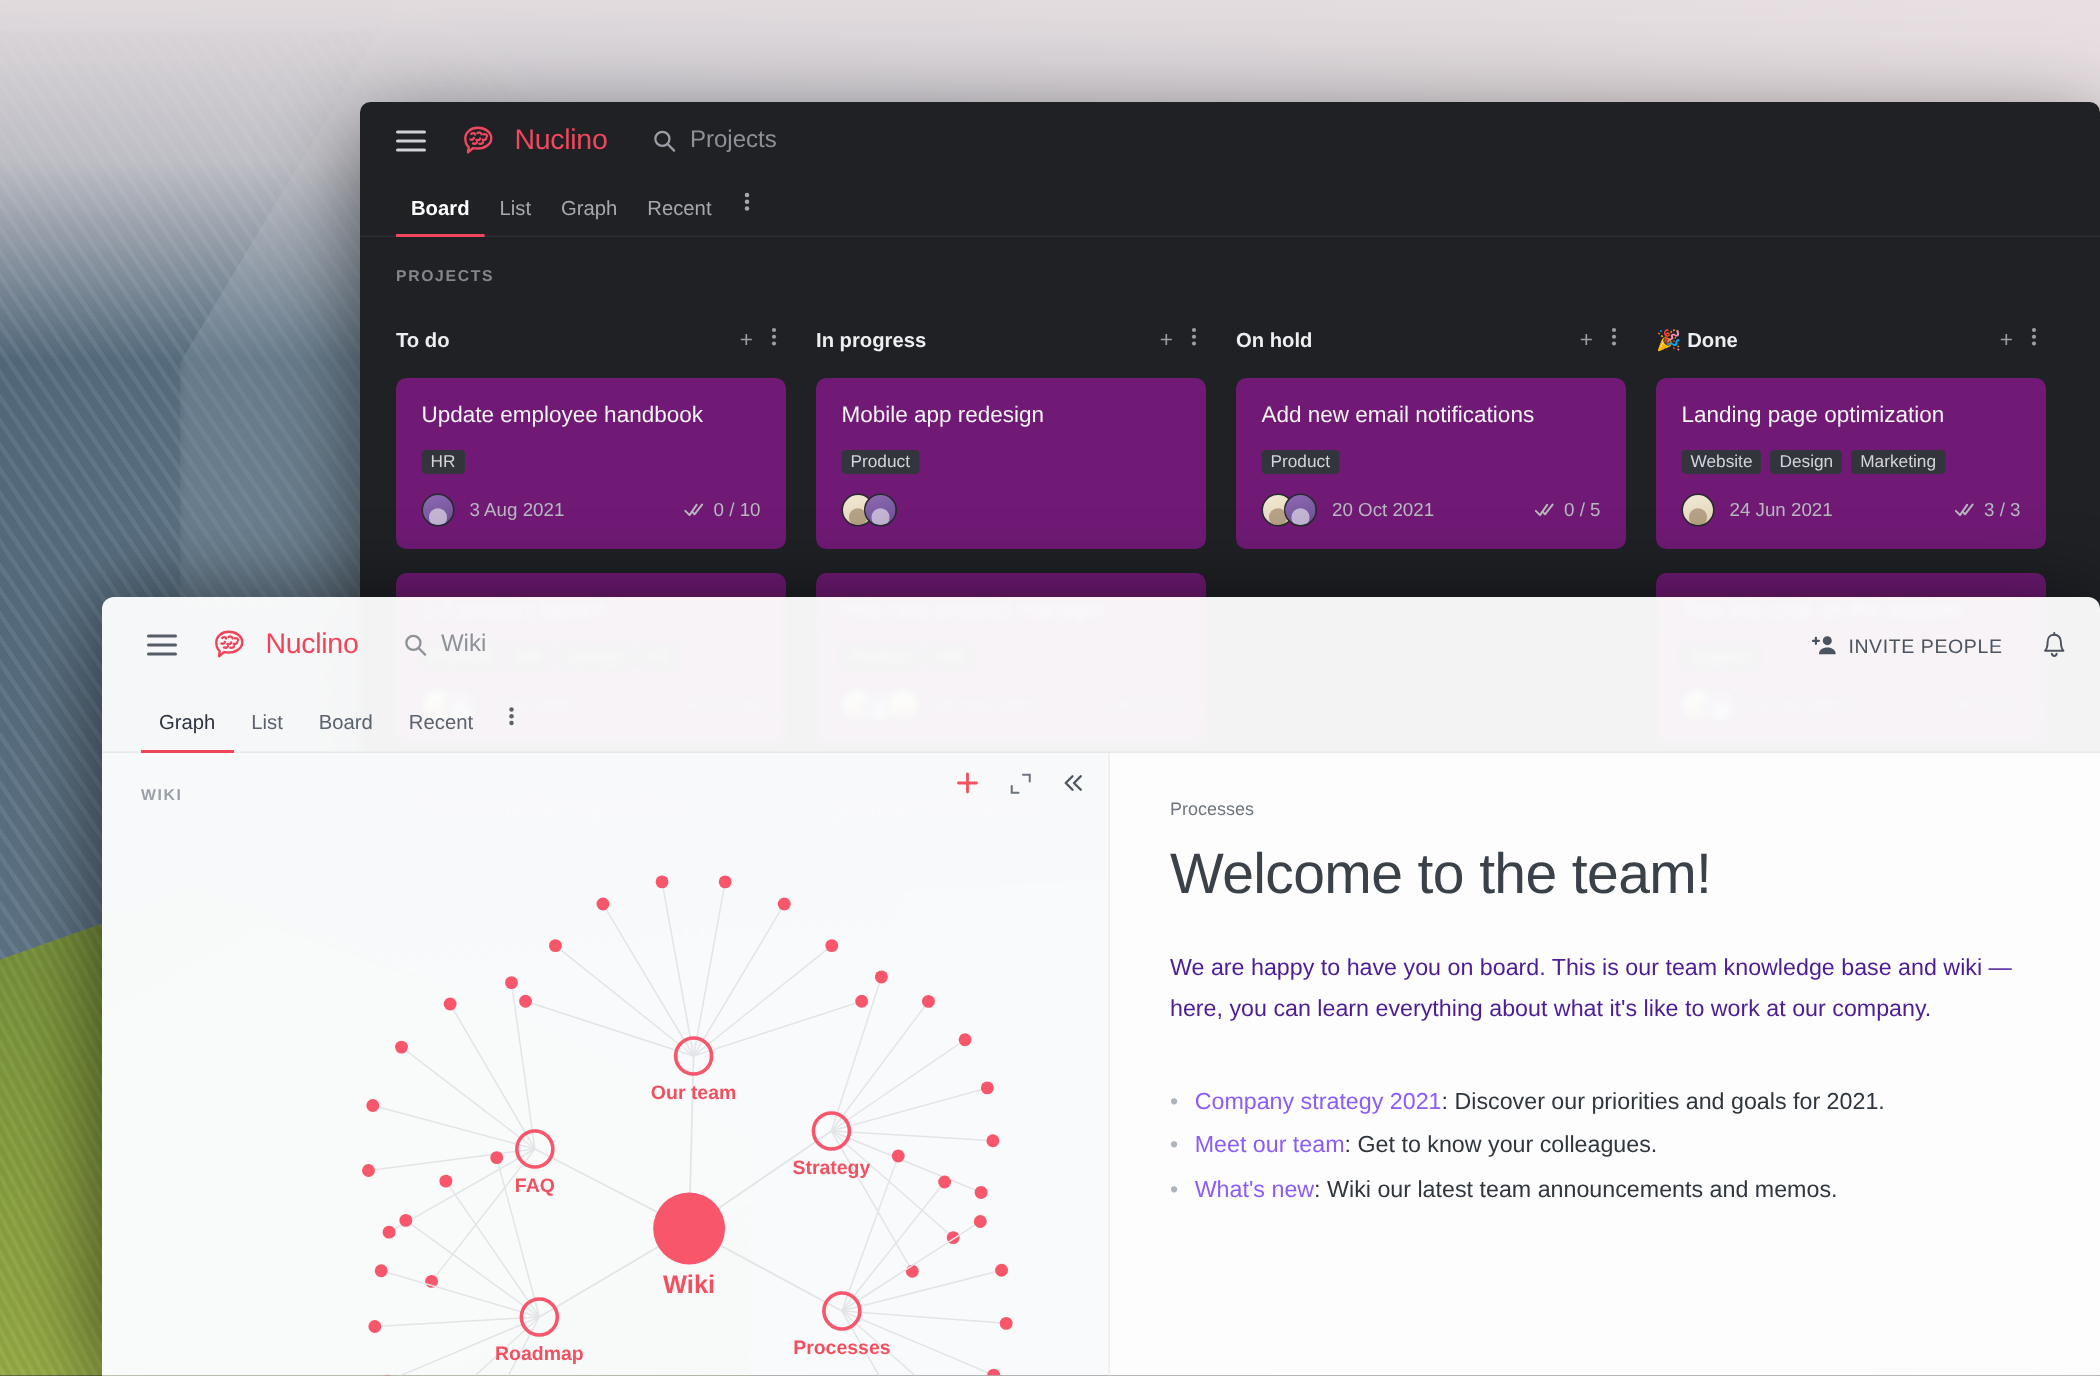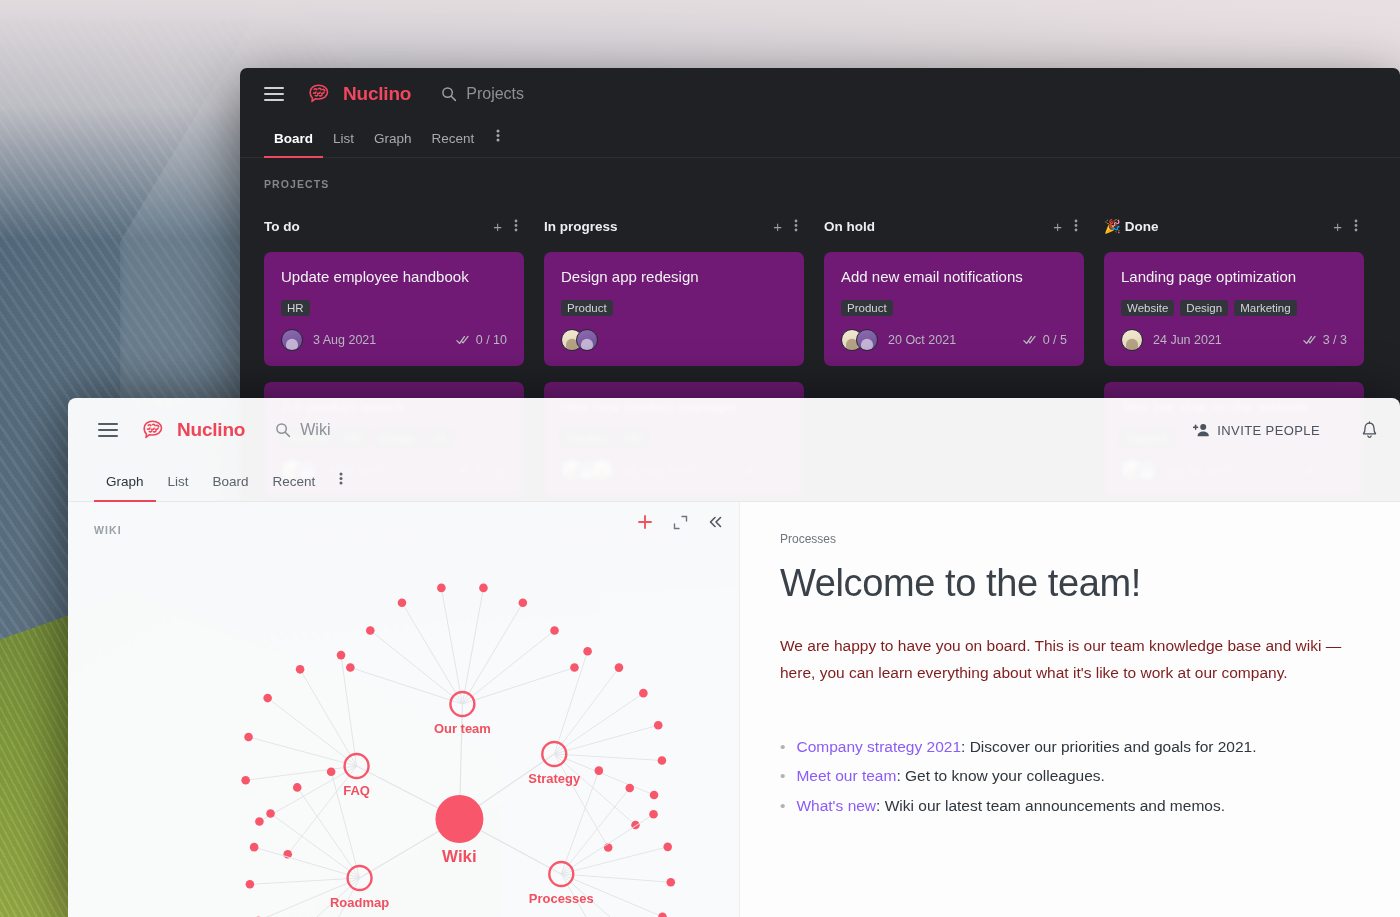--- a/index.html
+++ b/index.html
@@ -54,21 +54,21 @@
     box-shadow: 0 18px 60px rgba(0,0,0,0.55);
     overflow: hidden;
   }
   #dark-topbar { height: 52px; display: flex; align-items: center; padding: 0 0 0 24px; }
   .hamburger { width: 20px; height: 14px; display: flex; flex-direction: column; justify-content: space-between; cursor: pointer; }
   .hamburger span { display: block; height: 2px; background: #c7c9cc; border-radius: 1px; }
   #dark-topbar .hamburger span { background: #cfd1d4; }
 
   .brand { display: flex; align-items: center; gap: 7px; margin-left: 22px; cursor: pointer; }
   .brand .logo { width: 30px; height: 24px; display: block; }
-  .brand .name { font-size: 19px; font-weight: bold; color: #f0475e; letter-spacing: -0.2px; }
+  .brand .name { font-size: 19px; font-weight: normal; color: #f0475e; letter-spacing: -0.2px; }
   #dark-window .brand .name { color: #f0475e; }
 
   .searchbox { display: flex; align-items: center; gap: 9px; margin-left: 30px; cursor: text; }
   .searchbox .mag { width: 16px; height: 16px; display: block; }
   .searchbox .q { font-size: 16px; }
   #dark-window .searchbox .q { color: #8d9096; }
 
   #dark-tabs {
     display: flex; align-items: flex-end; gap: 0; padding: 0 24px;
     height: 38px; border-bottom: 1px solid #2b2e33;
@@ -116,21 +116,21 @@
     background: rgba(253,253,253,0.955);
     border-radius: 8px 8px 0 0;
     box-shadow: 0 -6px 46px rgba(0,0,0,0.28), 0 18px 70px rgba(0,0,0,0.38);
     overflow: hidden;
     backdrop-filter: blur(2px);
   }
   #light-topbar { height: 64px; display: flex; align-items: center; padding: 0 22px 0 30px; }
   #light-window .hamburger span { background: #545c68; }
   #light-window .brand .name { color: #ef4559; }
   #light-window .searchbox .q { color: #8d9299; }
-  #light-right { margin-left: auto; display: flex; align-items: center; gap: 41px; }
+  #light-right { margin-left: auto; display: flex; align-items: center; gap: 26px; }
   #invite-btn { display: flex; align-items: center; gap: 7px; font-size: 13px; letter-spacing: 0.4px; color: #4b535e; cursor: pointer; }
   #invite-btn .ic { width: 17px; height: 14px; display: block; }
   #bell-btn { cursor: pointer; }
   #bell-btn svg { display: block; }
 
   #light-tabs {
     display: flex; align-items: flex-end; padding: 0 22px 0 26px;
     height: 40px; border-bottom: 1px solid #e6e8ea;
   }
   #light-tabs .tab {
@@ -149,21 +149,21 @@
   #graph-toolbar .tb { cursor: pointer; display: block; }
   #graph-crumb { position: absolute; left: 26px; top: 22px; font-size: 10.5px; letter-spacing: 1.1px; color: #9aa0a8; font-weight: bold; z-index: 4; }
   #graph-svg { position: absolute; inset: 0; width: 100%; height: 100%; }
   .gnode-label { font-size: 13px; fill: #f0505f; font-weight: bold; font-family: "Liberation Sans", sans-serif; text-anchor: middle; }
   .gnode-label.root { font-size: 17px; }
 
   
   #doc-pane { flex: 1; background: #fdfdfd; padding: 30px 40px 0 40px; overflow: hidden; }
   #doc-crumb { font-size: 12px; color: #6e757e; margin-bottom: 16px; cursor: pointer; }
   #doc-title { font-size: 38px; font-weight: normal; color: #3a4149; letter-spacing: -0.4px; margin-bottom: 28px; }
-  #doc-intro { font-size: 15.5px; line-height: 1.72; color: #7f1d1d; margin-bottom: 46px; }
+  #doc-intro { font-size: 15.5px; line-height: 1.72; color: #4c1d95; margin-bottom: 34px; }
   #doc-h2 { font-size: 27px; font-weight: normal; color: #3a4149; padding-bottom: 10px; border-bottom: 1px solid #e8eaec; margin-bottom: 14px; }
   #doc-list { list-style: none; }
   #doc-list li { font-size: 15.5px; line-height: 1.88; color: #2f363d; display: flex; }
   #doc-list li .bul { color: #aeb4bb; margin-right: 11px; }
   #doc-list li a { color: #8b5cf6; text-decoration: none; cursor: pointer; }
 
   
   .ghost { position: absolute; color: #ffffff; pointer-events: none; z-index: 0; }
   .ghost .gt { font-size: 15px; }
   .ghost .gtags { display: flex; gap: 6px; margin-top: 14px; }
@@ -302,21 +302,21 @@
           <div class="dcol-head">
             <div class="dcol-title"><span>In progress</span></div>
             <div class="dcol-add">+</div>
             <div class="dcol-kebab"><svg width="4" height="15" viewBox="0 0 4 15">
                 <circle cx="2" cy="3" r="1.4" fill="#9a9da3"></circle>
                 <circle cx="2" cy="7.5" r="1.4" fill="#9a9da3"></circle>
                 <circle cx="2" cy="12" r="1.4" fill="#9a9da3"></circle>
               </svg></div>
           </div>
           <div class="dcard">
-            <div class="dcard-title">Design app redesign</div>
+            <div class="dcard-title">Mobile app redesign</div>
             <div class="dcard-tags">
               <span class="dtag">Product</span>
             </div>
             <div class="dcard-foot">
               <div class="avatars">
                 <div class="av c"></div>
                 <div class="av p"></div>
               </div>
             </div>
           </div>

